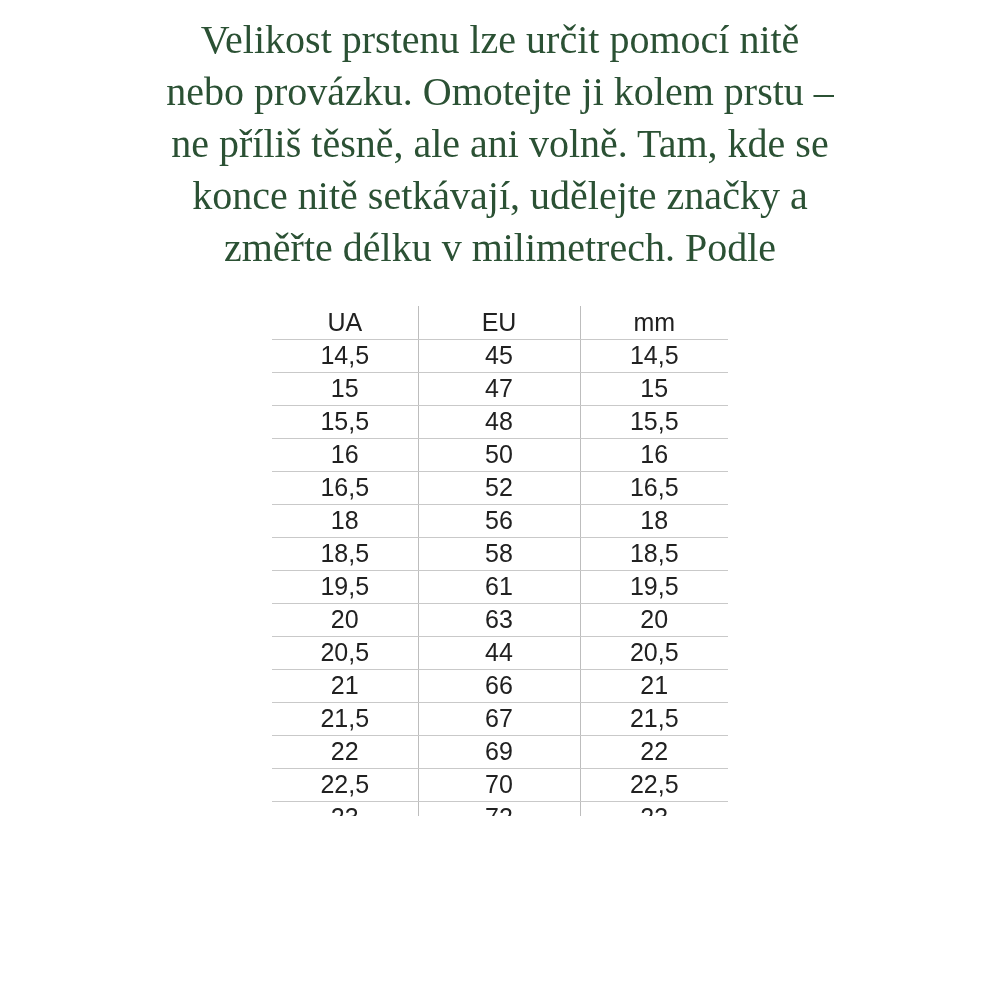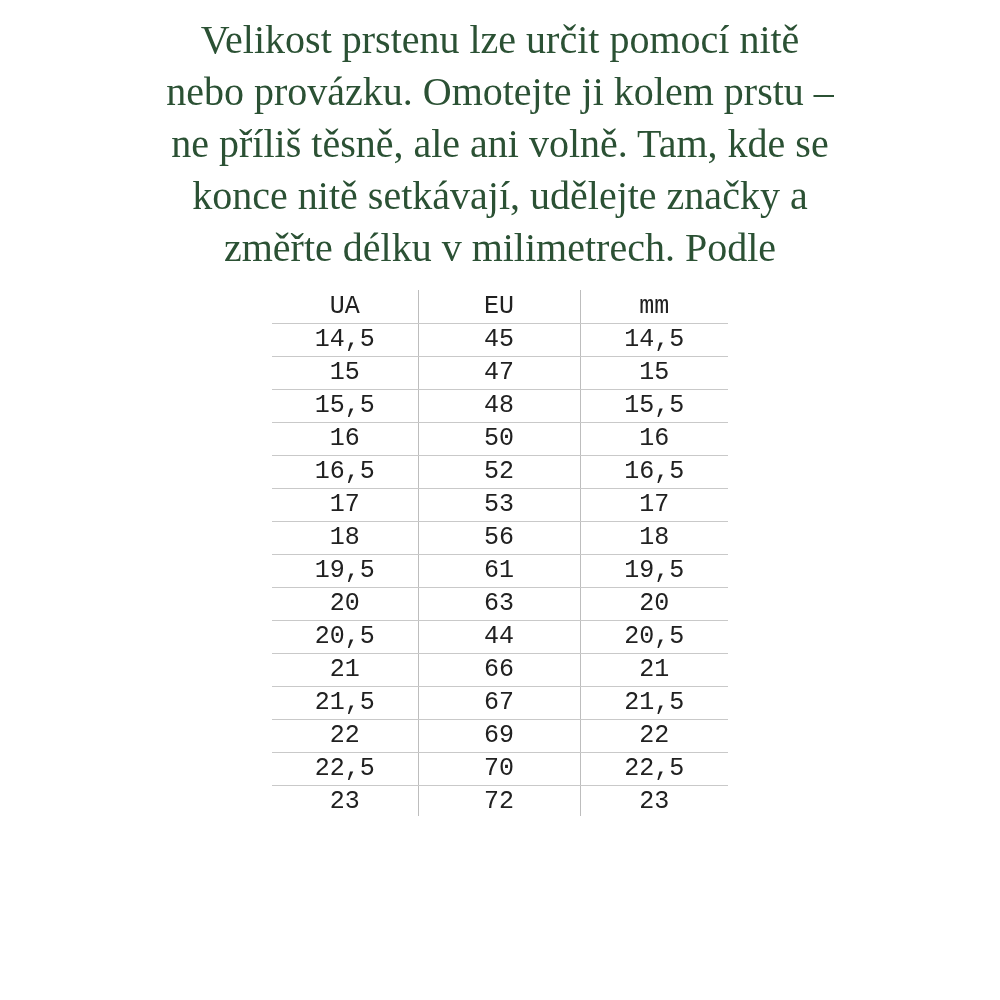--- a/index.html
+++ b/index.html
@@ -27,23 +27,22 @@
     color: var(--green);
     font-family: "Liberation Serif", serif;
     font-size: 40px;
     line-height: 52px;
     font-weight: 400;
   }
   .intro span { display: block; }
   table.size-table {
     border-collapse: collapse;
     table-layout: fixed;
-    margin: 16px auto 0;
+    margin: 32px auto 0;
     width: 456px;
-    font-family: Liberation Mono, monospace;
   }
   table.size-table col.c1 { width: 146px; }
   table.size-table col.c2 { width: 162px; }
   table.size-table col.c3 { width: 148px; }
   table.size-table th,
   table.size-table td {
     height: 33px;
     text-align: center;
     vertical-align: middle;
     font-size: 25px;
@@ -108,28 +107,28 @@
           <td>16</td>
           <td>50</td>
           <td>16</td>
         </tr>
         <tr>
           <td>16,5</td>
           <td>52</td>
           <td>16,5</td>
         </tr>
         <tr>
-          <td>17</td>
-          <td>53</td>
-          <td>17</td>
-        </tr>
-        <tr>
           <td>18</td>
           <td>56</td>
           <td>18</td>
+        </tr>
+        <tr>
+          <td>18,5</td>
+          <td>58</td>
+          <td>18,5</td>
         </tr>
         <tr>
           <td>19,5</td>
           <td>61</td>
           <td>19,5</td>
         </tr>
         <tr>
           <td>20</td>
           <td>63</td>
           <td>20</td>

